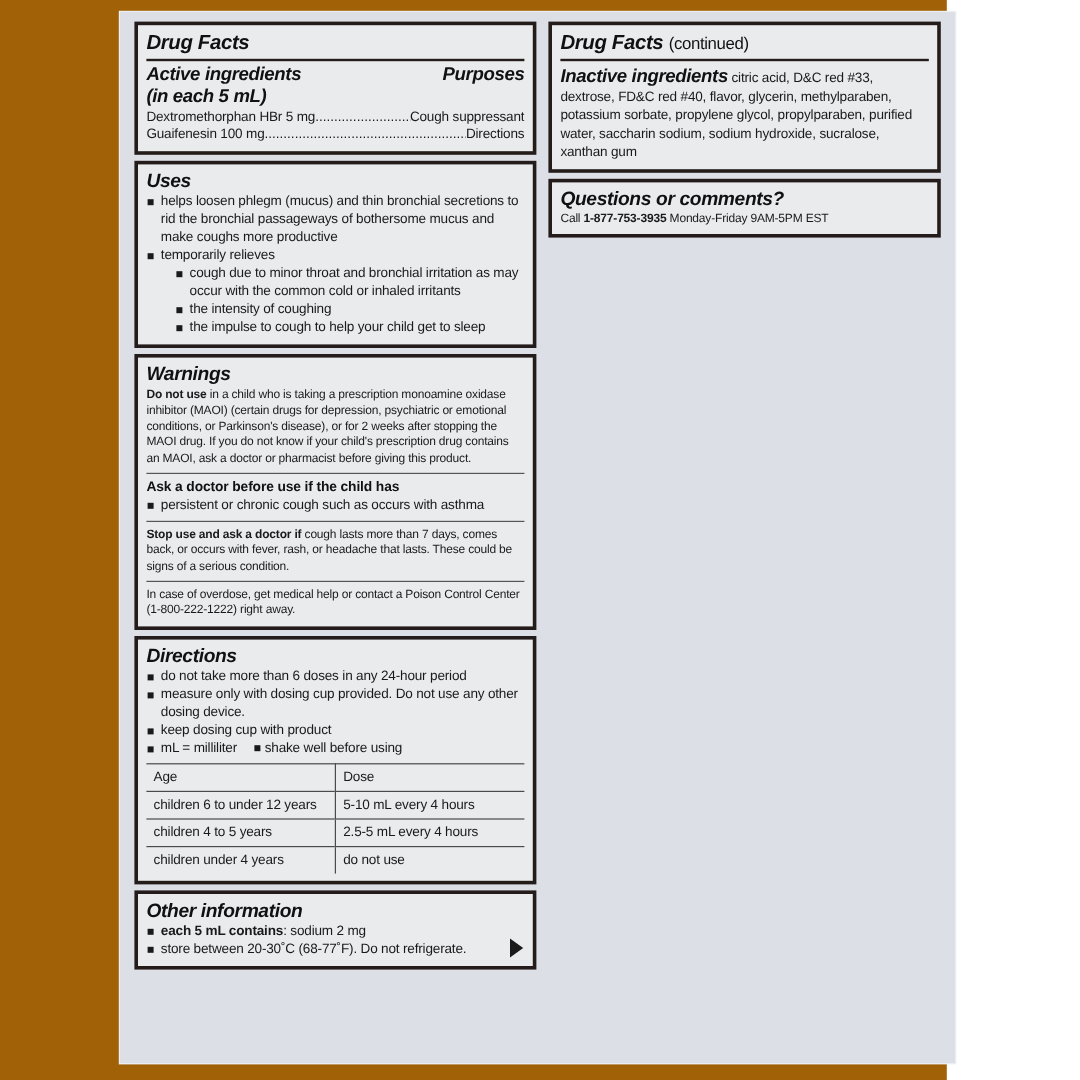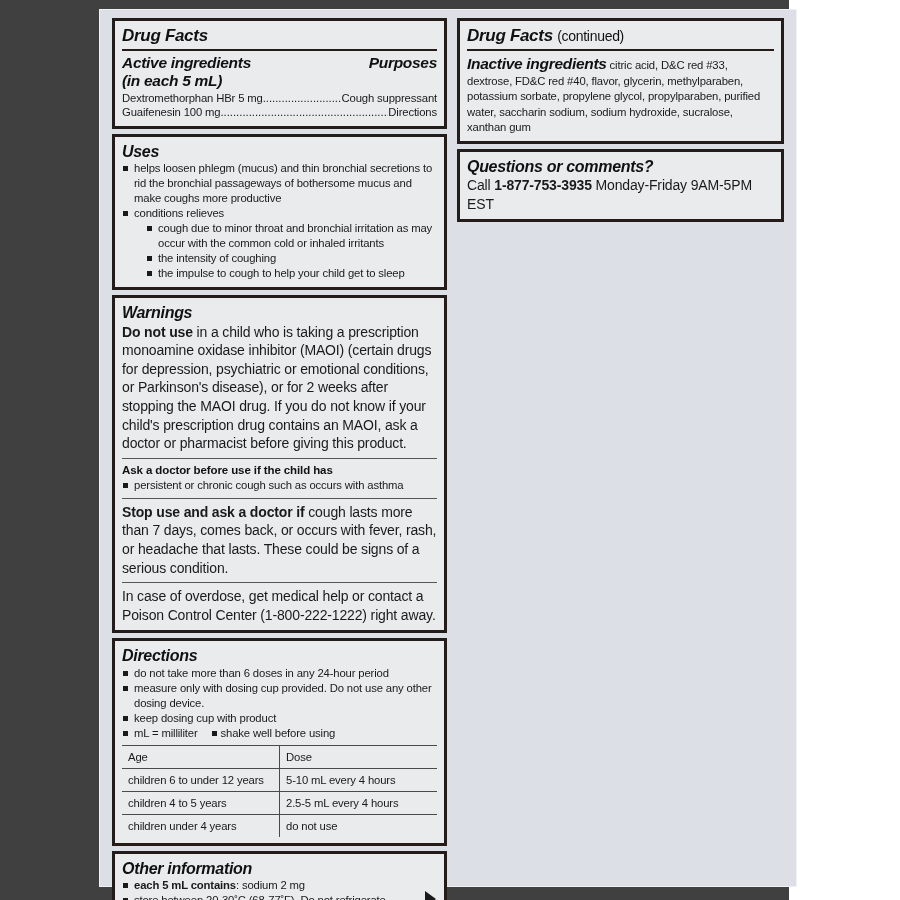--- a/index.html
+++ b/index.html
@@ -11,21 +11,21 @@
     width: 900px;
     height: 900px;
     font-family: "Liberation Sans", sans-serif;
     overflow: hidden;
   }
 
   #page {
     position: relative;
     width: 789px;
     height: 900px;
-    background: #404040;
+    background: #a16207;
   }
 
   
   .panel {
     position: absolute;
     left: 100px;
     top: 10px;
     width: 696px;
     height: 876px;
     background: #dcdfe6;
@@ -83,21 +83,21 @@
   }
   .h-bold {
     font-weight: bold;
     font-size: 11.5px;
     color: #111;
     line-height: 1.3;
     letter-spacing: -0.1px;
   }
 
   .body-txt {
-    font-size: 14px;
+    font-size: 10px;
     color: #1a1a1a;
     line-height: 1.33;
     letter-spacing: -0.15px;
   }
   .body-txt b { font-weight: bold; }
 
   
   .rule-thick {
     border-top: 2.5px solid #241b1b;
     margin: 3px 0 3px 0;
@@ -271,21 +271,21 @@
           </div>
         </div>
       </div>
 
       <div class="box">
         <div class="box-inner">
           <div class="h-section-lg">Uses</div>
           <ul class="bl">
             <li>helps loosen phlegm (mucus) and thin bronchial secretions to rid the bronchial passageways of bothersome mucus and make coughs more productive</li>
             <li>
-              <span>conditions relieves</span>
+              <span>temporarily relieves</span>
               <ul class="bl">
                 <li>cough due to minor throat and bronchial irritation as may occur with the common cold or inhaled irritants</li>
                 <li>the intensity of coughing</li>
                 <li>the impulse to cough to help your child get to sleep</li>
               </ul>
             </li>
           </ul>
         </div>
       </div>
 

